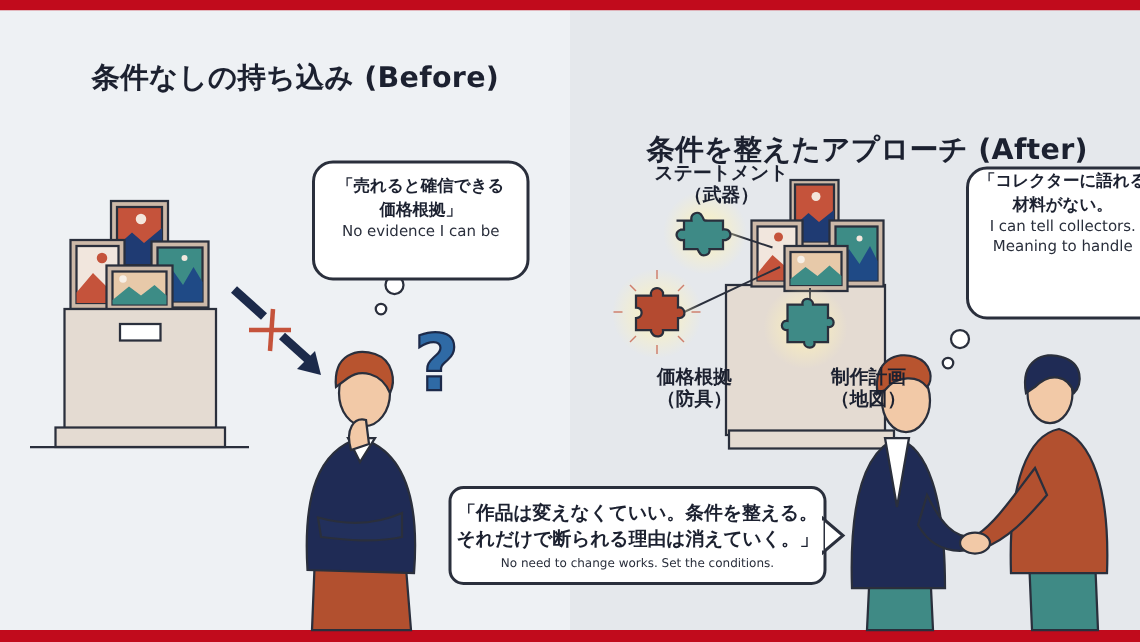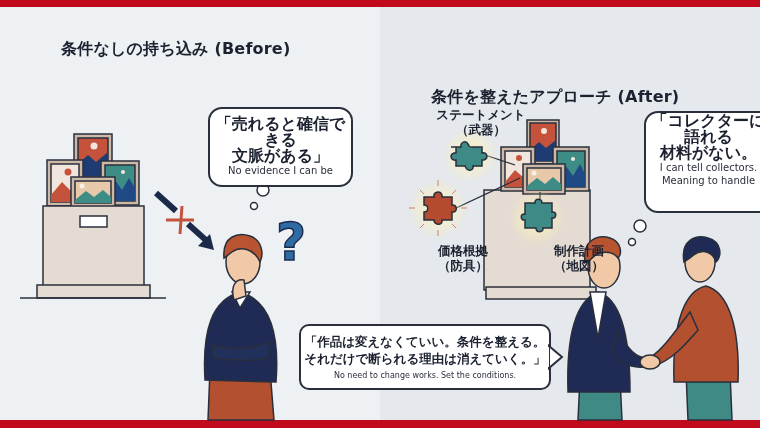--- a/index.html
+++ b/index.html
@@ -3,26 +3,26 @@
 <meta charset="utf-8">
 <style>
   * { box-sizing: border-box; margin: 0; padding: 0; }
   html, body { width: 760px; height: 428px; overflow: hidden; background: #eef0f3; }
   body { position: relative; font-family: "DejaVu Sans", "Liberation Sans", sans-serif; color: #1c2130; }
   .topbar { position: absolute; left: 0; top: 0; width: 760px; height: 7px; background: #c10b1c; }
   .bottombar { position: absolute; left: 0; bottom: 0; width: 760px; height: 8px; background: #c10b1c; }
   .panel { position: absolute; top: 7px; height: 413px; }
   .panel-left { left: 0; width: 380px; background: #eef1f4; }
   .panel-right { left: 380px; width: 380px; background: #e5e8ec; }
-  .title { position: absolute; top: 39px; font-weight: bold; font-size: 16px; color: #1c2130; white-space: nowrap; letter-spacing: 0.2px; }
+  .title { position: absolute; top: 39px; font-weight: bold; font-size: 19px; color: #1c2130; white-space: nowrap; letter-spacing: 0.2px; }
   .title-left { left: 61px; }
   .title-right { left: 431px; margin-top: 48px; }
   svg.art { position: absolute; left: 0; top: 0; }
   .bubble { position: absolute; background: #ffffff; border: 2px solid #2a2f3c; border-radius: 14px; text-align: center; color: #1c2130; }
-  .bubble .jp { font-weight: bold; font-size: 16px; line-height: 16px; }
+  .bubble .jp { font-weight: bold; font-size: 11px; line-height: 16px; }
   .bubble .en { font-size: 10px; line-height: 13px; color: #2a2f3c; }
   .bubble-before { left: 208px; top: 107px; width: 145px; height: 80px; padding-top: 7px; }
   .bubble-after { left: 644px; top: 111px; width: 129px; height: 102px; padding-top: 0; }
   .bubble-bottom { left: 299px; top: 324px; width: 252px; height: 66px; padding-top: 7px; border-radius: 10px; }
   .bubble-bottom .jp { font-size: 12.5px; line-height: 17px; }
   .bubble-bottom .en { font-size: 8px; line-height: 13px; margin-top: 2px; }
   .label { position: absolute; font-weight: bold; font-size: 12.5px; line-height: 15px; text-align: center; color: #1c2130; white-space: nowrap; margin-left: 32px; }
   .label-statement { left: 404px; top: 107px; width: 90px; }
   .label-price { left: 396px; top: 243px; width: 70px; }
   .label-plan { left: 512px; top: 243px; width: 70px; }
@@ -174,21 +174,21 @@
 
     <ellipse cx="650" cy="362" rx="10" ry="7" fill="#f2c9a7"></ellipse>
   </g>
 </svg>
 
 <div class="title title-left">条件なしの持ち込み (Before)</div>
 <div class="title title-right">条件を整えたアプローチ (After)</div>
 
 <div class="bubble bubble-before">
   <div class="jp">「売れると確信できる</div>
-  <div class="jp">文脈がある」</div>
+  <div class="jp">価格根拠」</div>
   <div class="en">No evidence I can be</div>
 </div>
 
 <div class="label label-statement">
   <div>ステートメント</div>
   <div>（武器）</div>
 </div>
 <div class="label label-price">
   <div>価格根拠</div>
   <div>（防具）</div>

